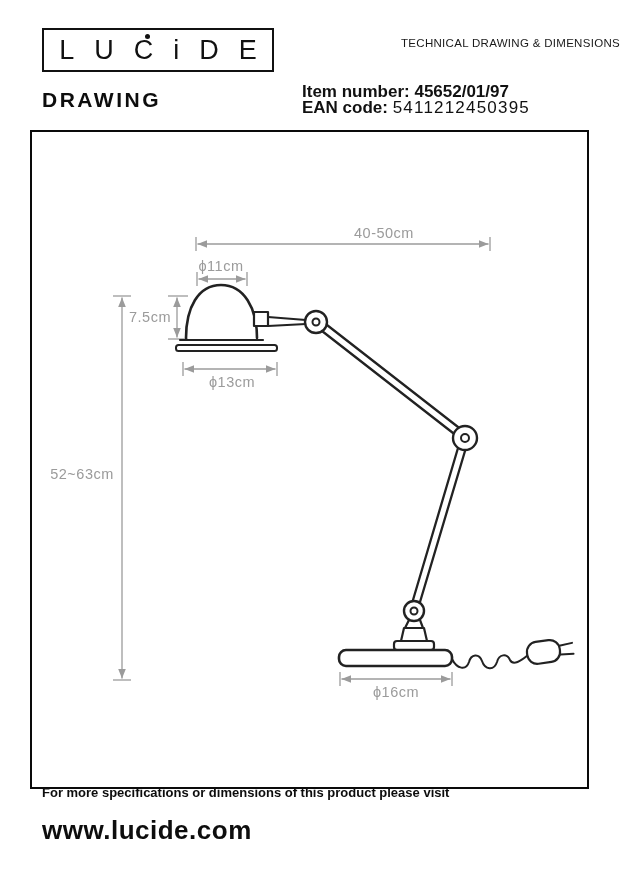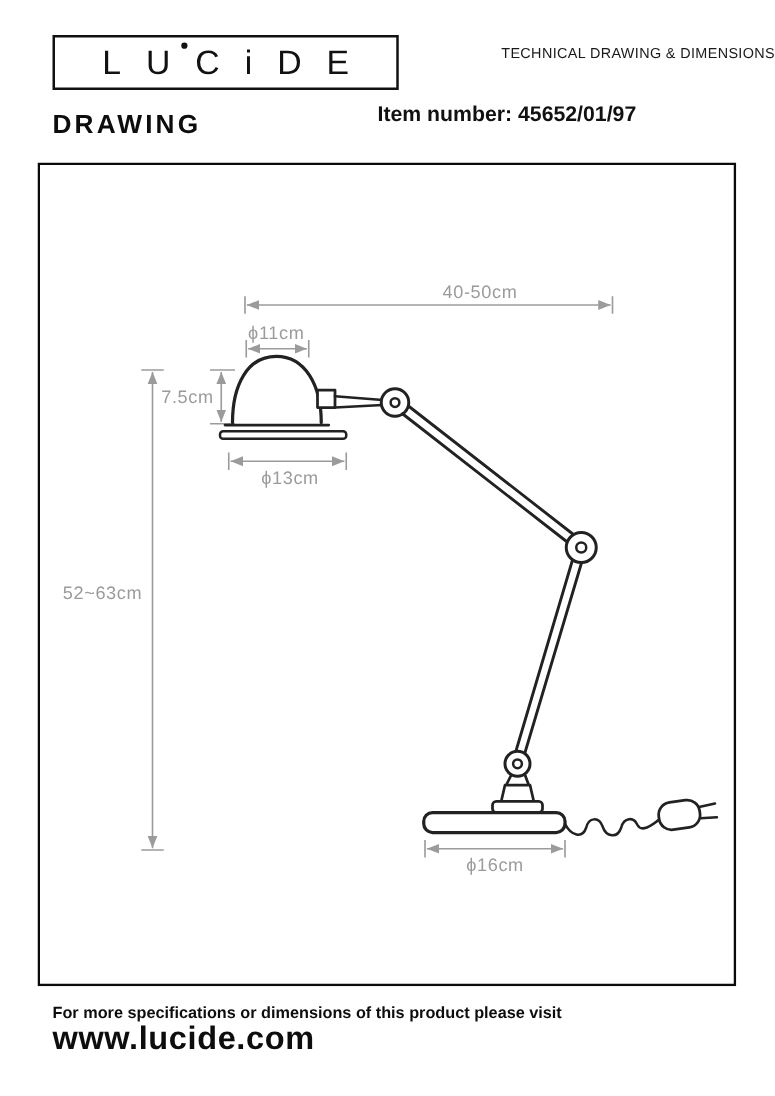--- a/index.html
+++ b/index.html
@@ -4,21 +4,21 @@
 <style>
   html,body{margin:0;padding:0;background:#fff;}
   body{
     position:relative;
     width:620px;height:877px;
     font-family:"Liberation Sans", sans-serif;
     color:#111;
     overflow:hidden;
   }
   .logo-box{
-    position:absolute;left:42px;top:28px;width:277px;height:44px;
+    position:absolute;left:42px;top:28px;width:232px;height:44px;
     border:2.5px solid #111;box-sizing:border-box;
     display:flex;align-items:center;justify-content:center;
   }
   .logo-text{
     font-size:27px;font-weight:500;letter-spacing:20px;margin-right:-20px;
     color:#111;white-space:nowrap;
   }
   .logo-dot{
     position:absolute;left:101px;top:4px;width:5px;height:5px;
     background:#111;border-radius:50%;
@@ -35,21 +35,21 @@
     position:absolute;left:302px;top:84px;
     font-size:17px;line-height:16px;color:#111;
   }
   .item-block .lbl{font-weight:bold;}
   .item-block .val{font-weight:bold;}
   .item-block .ean-val{font-weight:normal;letter-spacing:1.2px;}
   .drawing-svg{
     position:absolute;left:30px;top:130px;width:559px;height:659px;
   }
   .footer-note{
-    position:absolute;left:42px;top:802px;
+    position:absolute;left:42px;top:785px;
     font-size:13px;font-weight:bold;color:#0d0d0d;
   }
   .footer-url{
     position:absolute;left:42px;top:815px;
     font-size:26px;font-weight:bold;letter-spacing:0.5px;color:#0d0d0d;
   }
   .dim-text{
     font-family:"Liberation Sans", sans-serif;
     font-size:14.5px;letter-spacing:0.5px;
   }
@@ -63,20 +63,24 @@
 </div>
 
 <div class="tagline">TECHNICAL DRAWING &amp; DIMENSIONS</div>
 
 <div class="product-name">DRAWING</div>
 
 <div class="item-block">
   <div>
     <span class="lbl">Item number:</span>
     <span class="val">45652/01/97</span>
+  </div>
+  <div>
+    <span class="lbl">EAN code:</span>
+    <span class="ean-val">5411212450395</span>
   </div>
 </div>
 
 <svg class="drawing-svg" viewBox="0 0 559 659" xmlns="http://www.w3.org/2000/svg">
   <defs>
     <marker id="ah" viewBox="0 0 10 10" refX="9.5" refY="5" markerWidth="8" markerHeight="8" orient="auto-start-reverse">
       <path d="M0 1.2 L9.5 5 L0 8.8 Z" fill="#9b9b9b"></path>
     </marker>
   </defs>
 

